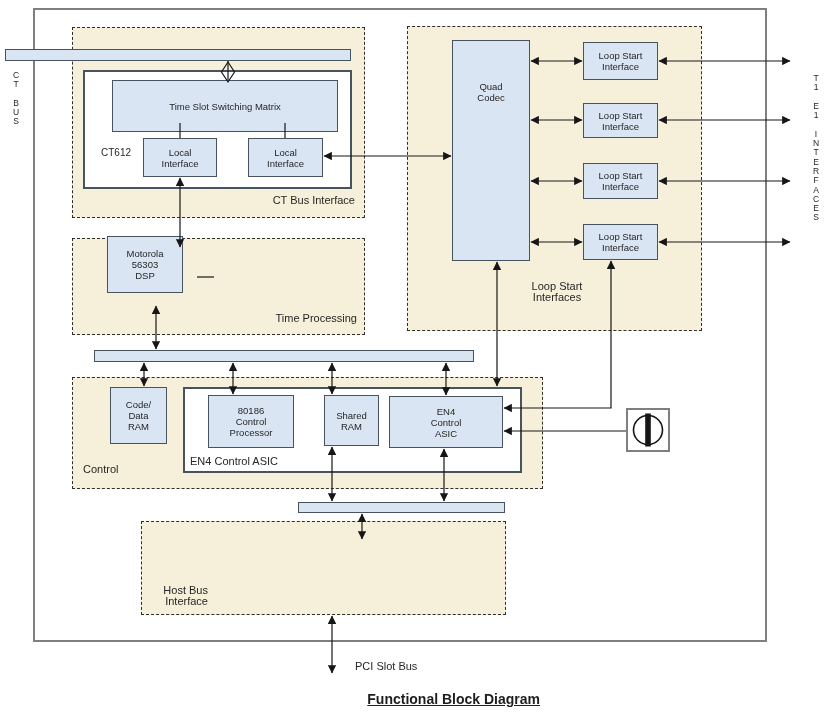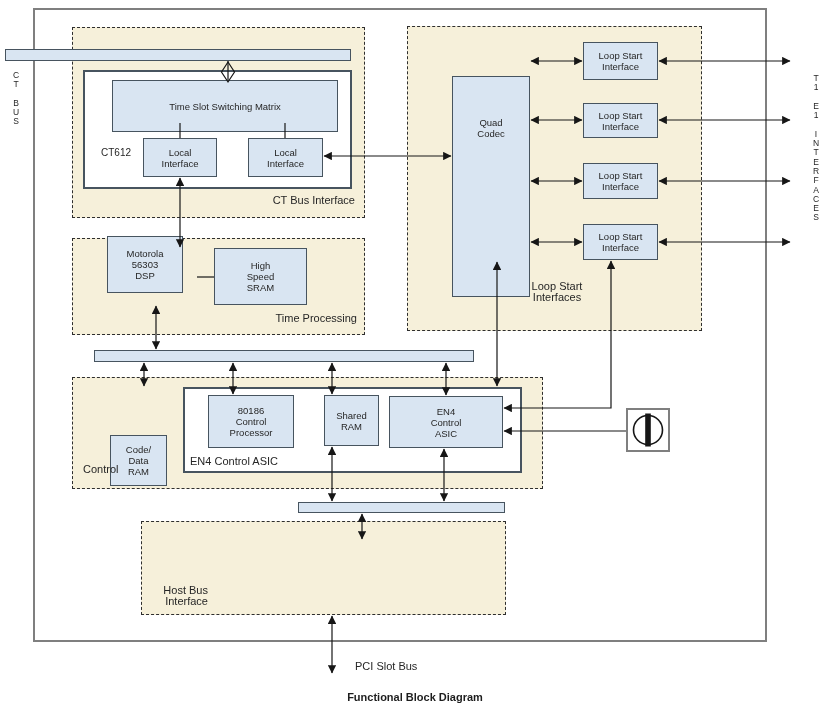--- a/index.html
+++ b/index.html
@@ -21,39 +21,40 @@
     border:2px solid var(--block-border,#47545f);
   }
   .block{
     position:absolute;box-sizing:border-box;
     background:var(--block-fill,#d9e5f2);
     border:1.5px solid var(--block-border,#47545f);
     display:flex;align-items:center;justify-content:center;
     text-align:center;font-size:9.5px;line-height:11px;
     white-space:pre-line;z-index:4;
   }
-  .block.top-text{align-items:flex-start;padding-top:40px;margin-top:36px;}
+  .block.top-text{align-items:flex-start;padding-top:40px;}
   .bus{
     position:absolute;box-sizing:border-box;
     background:var(--block-fill,#d9e5f2);
     border:1.5px solid var(--block-border,#47545f);
     z-index:5;
   }
   .lbl{
     position:absolute;font-size:11px;line-height:11px;white-space:pre-line;z-index:6;
   }
   .lbl.right{text-align:right;}
   .lbl.center{text-align:center;}
   .sidecol{
     position:absolute;font-size:8.5px;line-height:9.3px;white-space:pre-line;
     text-align:center;z-index:6;letter-spacing:0;
   }
   .title{
-    position:absolute;font-size:11px;font-weight:bold;text-align:center;z-index:6;
+    position:absolute;font-size:14px;font-weight:bold;text-align:right;z-index:6;
     color:#1d1d1d;
+    text-decoration:underline;
   }
   .osc{
     position:absolute;box-sizing:border-box;background:#fff;
     border:2px solid var(--outer-border,#7f7f7f);z-index:5;
     display:flex;align-items:center;justify-content:center;
   }
   #wires{position:absolute;left:0;top:0;z-index:7;pointer-events:none;}
   .z1{z-index:1}.z2{z-index:2}
 </style>
 </head>
@@ -73,24 +74,21 @@
   <div class="whitebox z2" style="left:183px;top:387px;width:339px;height:86px;"></div>
 
   <div class="block" style="left:112px;top:80px;width:226px;height:52px;">Time Slot Switching Matrix</div>
   <div class="block" style="left:143px;top:138px;width:74px;height:39px;">Local
 Interface</div>
   <div class="block" style="left:248px;top:138px;width:75px;height:39px;">Local
 Interface</div>
   <div class="block" style="left:107px;top:236px;width:76px;height:57px;">Motorola
 56303
 DSP</div>
-  <div class="block" style="left:214px;top:248px;width:93px;height:57px;">High
-Speed
-SRAM</div>
-  <div class="block" style="left:110px;top:387px;width:57px;height:51px;margin-top:48px;">Code/
+  <div class="block" style="left:110px;top:387px;width:57px;height:57px;">Code/
 Data
 RAM</div>
   <div class="block" style="left:208px;top:395px;width:86px;height:53px;">80186
 Control
 Processor</div>
   <div class="block" style="left:304px;top:395px;width:55px;height:51px;margin-left:20px;">Shared
 RAM</div>
   <div class="block" style="left:389px;top:396px;width:114px;height:52px;">EN4
 Control
 ASIC</div>

